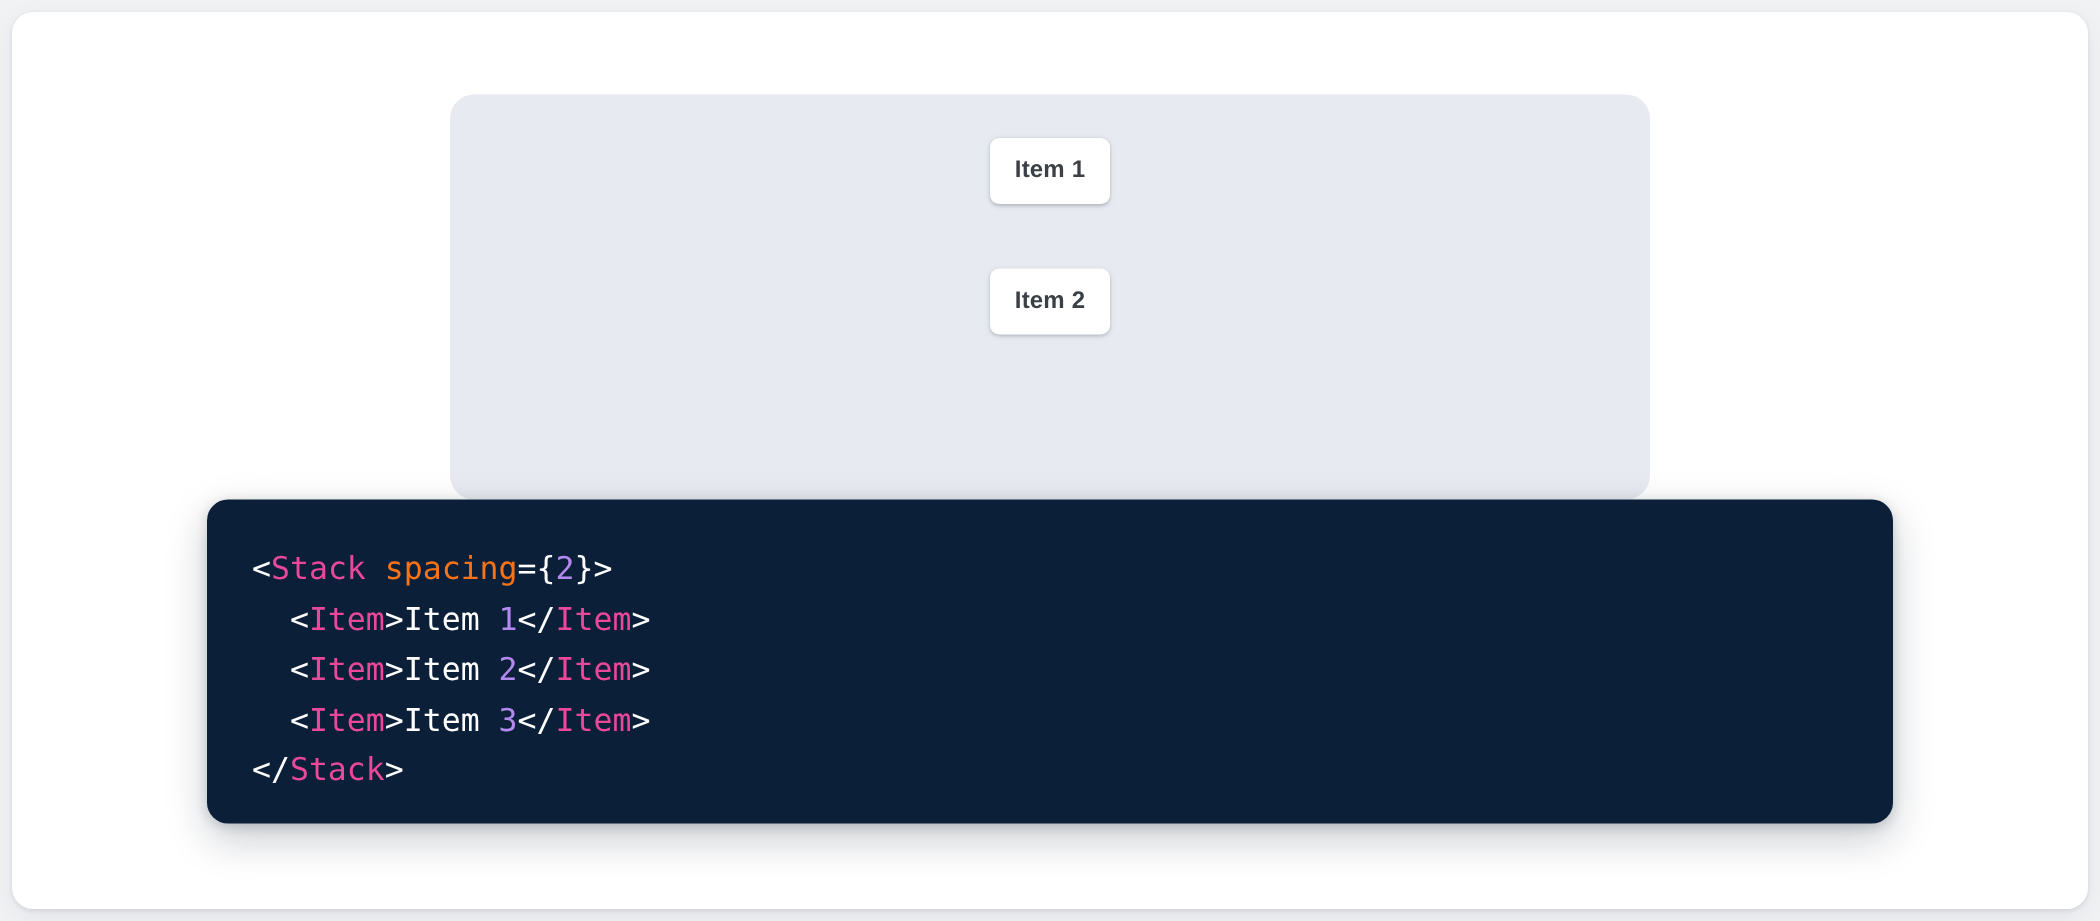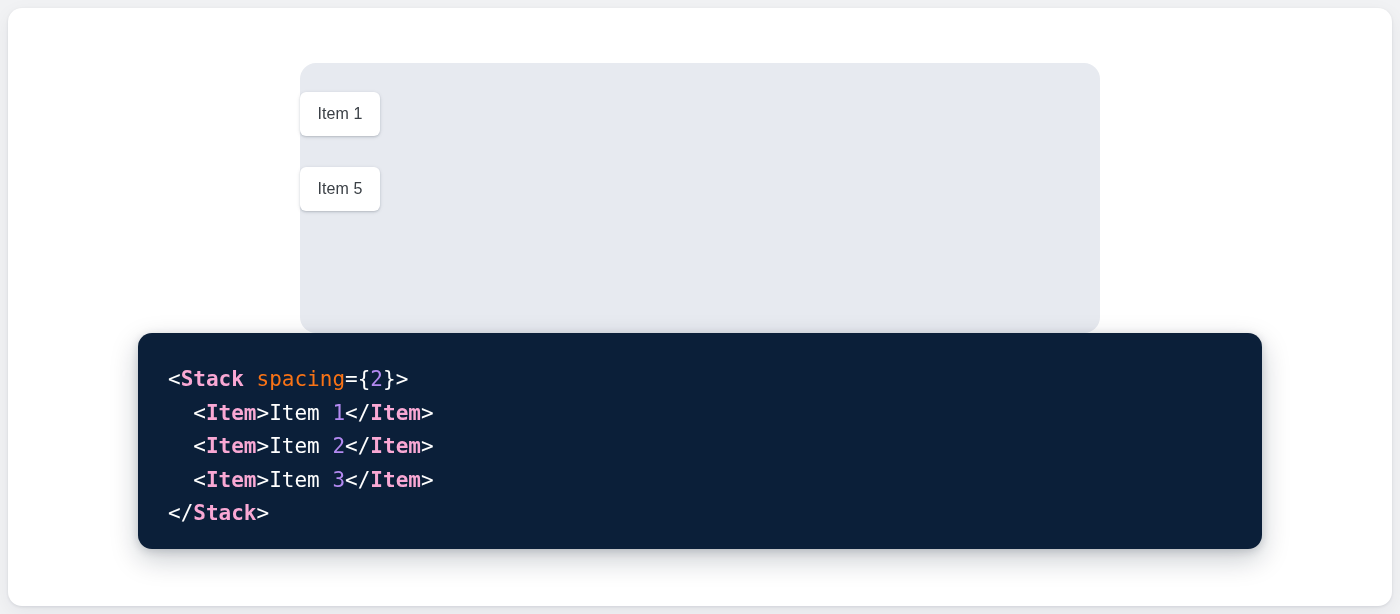--- a/index.html
+++ b/index.html
@@ -47,25 +47,26 @@
   }
 
   .stack-column {
     position: absolute;
     left: 0;
     top: 0;
     width: 800px;
     height: 270px;
     display: flex;
     flex-direction: column;
-    align-items: flex-start;
+    align-items: center;
     justify-content: flex-start;
     padding-top: 29px;
     box-sizing: border-box;
-    gap: 31px;
+    gap: 43px;
+    font-weight: bold;
   }
 
   .stack-item {
     width: 80px;
     height: 44px;
     background: #ffffff;
     border-radius: 6px;
     display: flex;
     align-items: center;
     justify-content: center;
@@ -98,35 +99,35 @@
     white-space: pre;
     color: #ffffff;
     letter-spacing: 0px;
   }
 
   .code-line {
     white-space: pre;
   }
 
   .tok-punct  { color: #ffffff; }
-  .tok-tag    { color: #f9a8d4; font-weight: bold; }
+  .tok-tag    { color: #ec4899; }
   .tok-attr   { color: #f97316; }
   .tok-num    { color: #b389f0; }
   .tok-text   { color: #ffffff; }
 </style>
 </head>
 <body>
 
 <div class="page-root">
   <div class="surface-card">
 
     <div class="preview-panel">
       <div class="stack-column">
         <div class="stack-item">Item 1</div>
-        <div class="stack-item">Item 5</div>
+        <div class="stack-item">Item 2</div>
       </div>
     </div>
 
     <div class="code-block">
       <div class="code-lines" id="code-lines"><div class="code-line"><span class="tok-punct">&lt;</span><span class="tok-tag">Stack</span><span class="tok-punct"> </span><span class="tok-attr">spacing</span><span class="tok-punct">={</span><span class="tok-num">2</span><span class="tok-punct">}&gt;</span></div><div class="code-line"><span class="tok-punct">  &lt;</span><span class="tok-tag">Item</span><span class="tok-punct">&gt;</span><span class="tok-text">Item </span><span class="tok-num">1</span><span class="tok-punct">&lt;/</span><span class="tok-tag">Item</span><span class="tok-punct">&gt;</span></div><div class="code-line"><span class="tok-punct">  &lt;</span><span class="tok-tag">Item</span><span class="tok-punct">&gt;</span><span class="tok-text">Item </span><span class="tok-num">2</span><span class="tok-punct">&lt;/</span><span class="tok-tag">Item</span><span class="tok-punct">&gt;</span></div><div class="code-line"><span class="tok-punct">  &lt;</span><span class="tok-tag">Item</span><span class="tok-punct">&gt;</span><span class="tok-text">Item </span><span class="tok-num">3</span><span class="tok-punct">&lt;/</span><span class="tok-tag">Item</span><span class="tok-punct">&gt;</span></div><div class="code-line"><span class="tok-punct">&lt;/</span><span class="tok-tag">Stack</span><span class="tok-punct">&gt;</span></div></div>
     </div>
 
   </div>
 </div>
 

